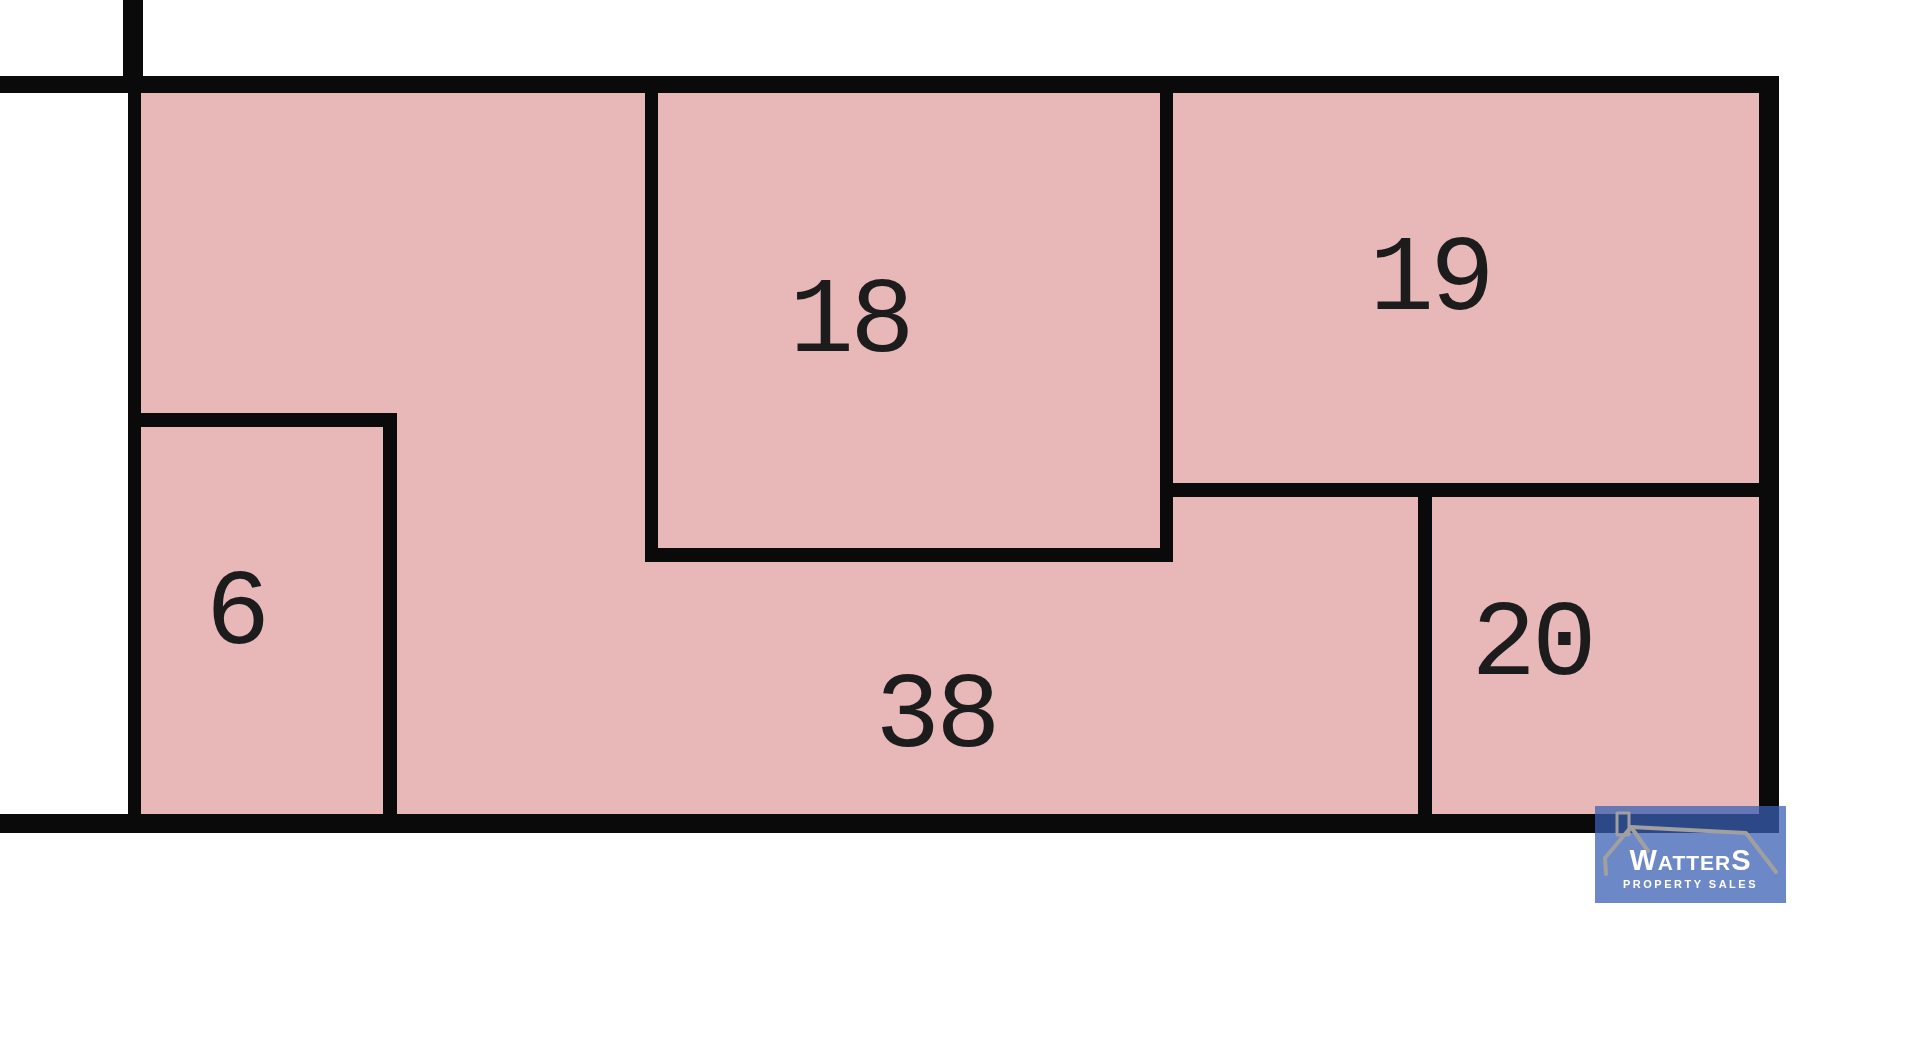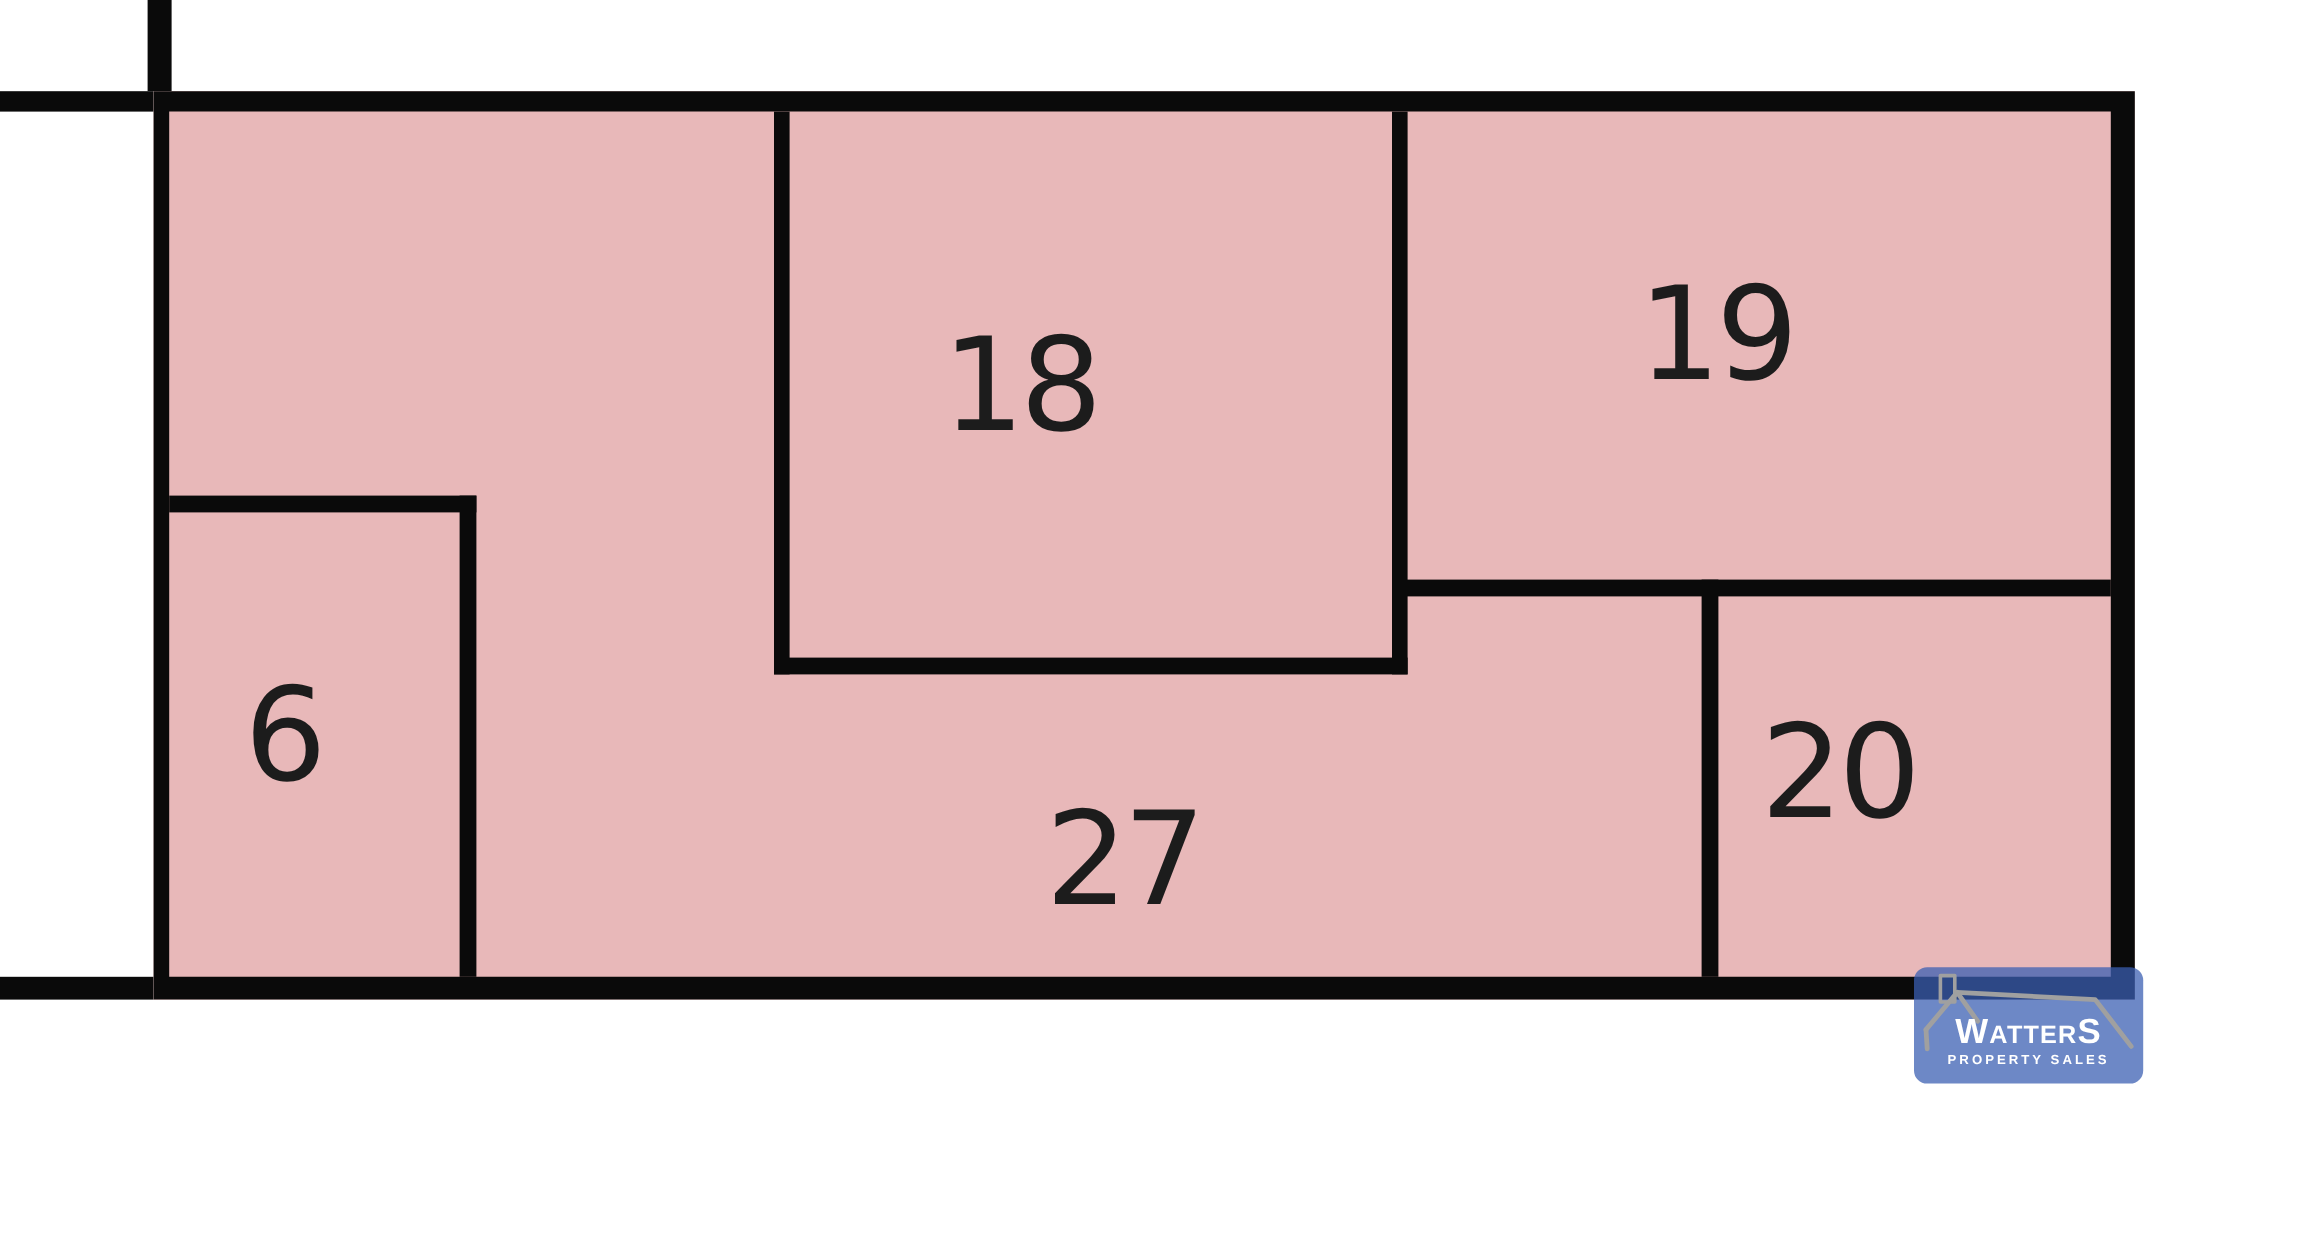--- a/index.html
+++ b/index.html
@@ -40,36 +40,36 @@
 
   
   .plot-label {
     position: absolute;
     transform: translate(-50%, -50%);
     font-size: 108px;
     line-height: 1;
     color: #1c1c1c;
     letter-spacing: -4px;
     white-space: nowrap;
+    font-family: Liberation Mono, monospace;
   }
   .lab-17 { left: 95px;   top: 521px; }
   .lab-18 { left: 709px;  top: 229px; }
   .lab-19 { left: 1289px; top: 187px; }
   .lab-20 { left: 1391px; top: 552px; }
   .lab-21 { left: 795px;  top: 624px; }
 
   
   .logo {
     position: absolute;
     left: 1595px; top: 806px;
     width: 191px; height: 97px;
     background: rgba(58, 94, 178, 0.74);
     z-index: 5;
     overflow: hidden;
-    border-radius: 11px;
   }
   .logo svg.roof { position: absolute; left: 0; top: 0; width: 191px; height: 97px; }
   .logo .brand {
     position: absolute; left: 0; right: 0; top: 40px;
     text-align: center;
     color: #ffffff;
     font-family: "Liberation Sans", sans-serif;
     font-weight: 700;
     letter-spacing: 1px;
     line-height: 1;
@@ -104,21 +104,21 @@
     <div class="iline l-18-bottom"></div>
     <div class="iline l-19-bottom"></div>
     <div class="iline l-17-top"></div>
     <div class="iline l-17-right"></div>
     <div class="iline l-20-left"></div>
 
     <div class="plot-label lab-17">6</div>
     <div class="plot-label lab-18">18</div>
     <div class="plot-label lab-19">19</div>
     <div class="plot-label lab-20">20</div>
-    <div class="plot-label lab-21">27</div>
+    <div class="plot-label lab-21">38</div>
   </div>
 
   <div class="logo">
     <svg class="roof" viewBox="0 0 191 97" fill="none" stroke="#a0a0a0" stroke-linecap="round" stroke-linejoin="round">
       <rect x="22" y="7" width="12" height="22" stroke-width="3"></rect>
       <path d="M10,52 L36,21 L151,27 L181,66" stroke-width="4"></path>
       <path d="M36,21 L53,45" stroke-width="4"></path>
       <path d="M10,52 L11,68" stroke-width="4"></path>
     </svg>
     <div class="brand"><span class="big">W</span><span class="small">ATTER</span><span class="big">S</span></div>

